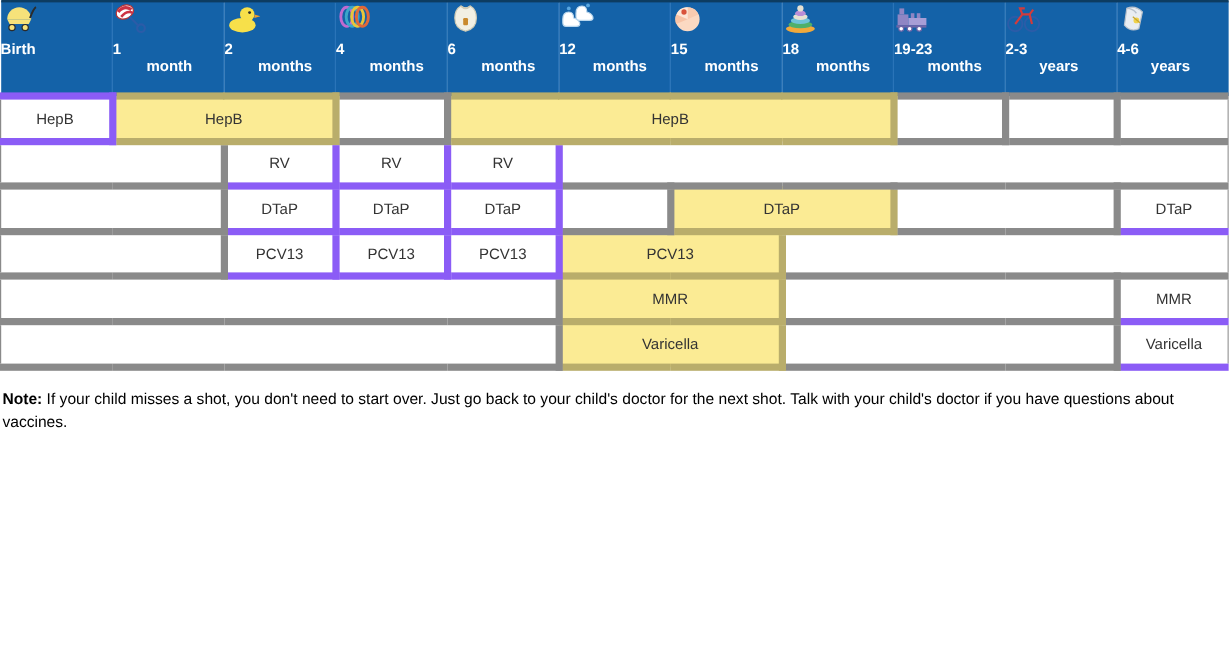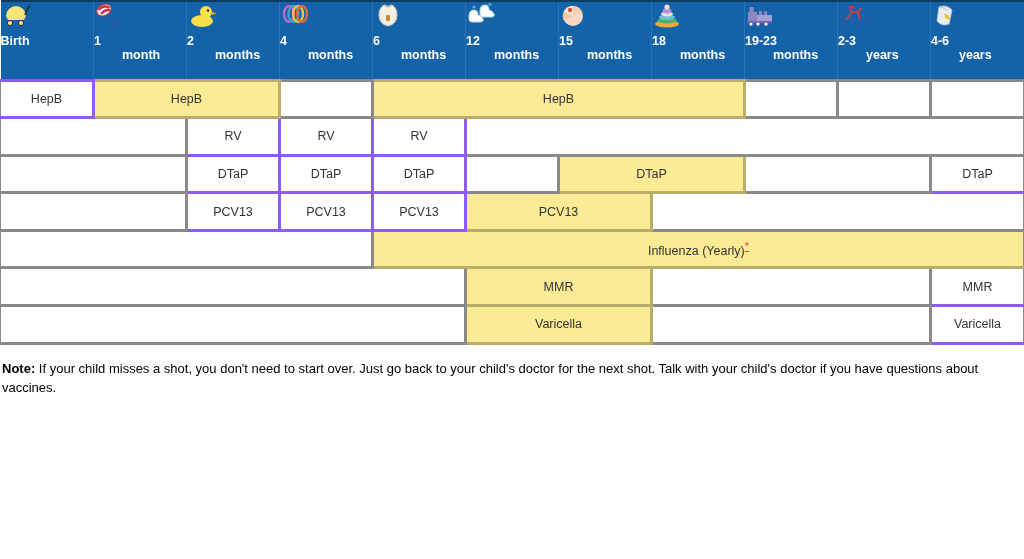--- a/index.html
+++ b/index.html
@@ -47,21 +47,21 @@
   .hdr-label .l1 { display: block; }
   .hdr-label .l2 { display: block; margin-left: 28px; }
 
   
   tbody td {
     height: 37.6px;
     text-align: center;
     vertical-align: middle;
     font-size: 12.5px;
     color: #333333;
-    border: 3px solid #8b5cf6;
+    border: 6px solid #8b5cf6;
     background: #ffffff;
     white-space: nowrap;
   }
   tbody td.y { background: #fbeb94; border-color: #b9ad6b; }
   tbody td.blank { border-color: #8a8a8a; }
   tbody tr td:first-child { border-left: 1px solid #8a8a8a; }
   tbody tr td:last-child { border-right: 1px solid #8a8a8a; }
 
   a.fn {
     color: #c0504d;
@@ -281,24 +281,20 @@
         </tr>
         <tr>
           <td colspan="2" class="blank"></td>
           <td colspan="1"><span>PCV13</span></td>
           <td colspan="1"><span>PCV13</span></td>
           <td colspan="1"><span>PCV13</span></td>
           <td colspan="2" class="y"><span>PCV13</span></td>
           <td colspan="4" class="blank"></td>
         </tr>
         <tr>
-          <td colspan="4" class="blank"></td>
-          <td colspan="7" class="y"><span>Influenza (Yearly)</span><sup class="fn-sup"><a class="fn" href="#">*</a></sup></td>
-        </tr>
-        <tr>
           <td colspan="5" class="blank"></td>
           <td colspan="2" class="y"><span>MMR</span></td>
           <td colspan="3" class="blank"></td>
           <td colspan="1"><span>MMR</span></td>
         </tr>
         <tr>
           <td colspan="5" class="blank"></td>
           <td colspan="2" class="y"><span>Varicella</span></td>
           <td colspan="3" class="blank"></td>
           <td colspan="1"><span>Varicella</span></td>

